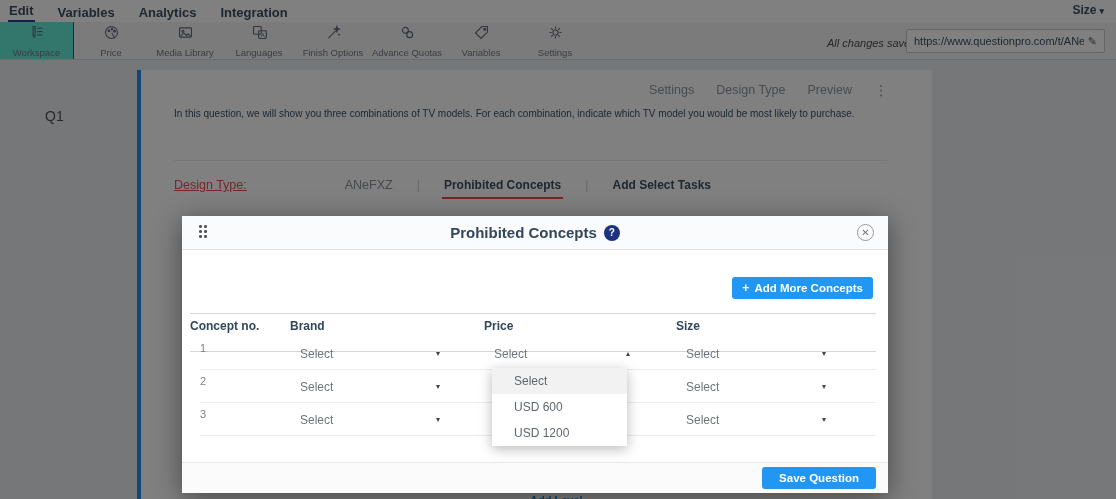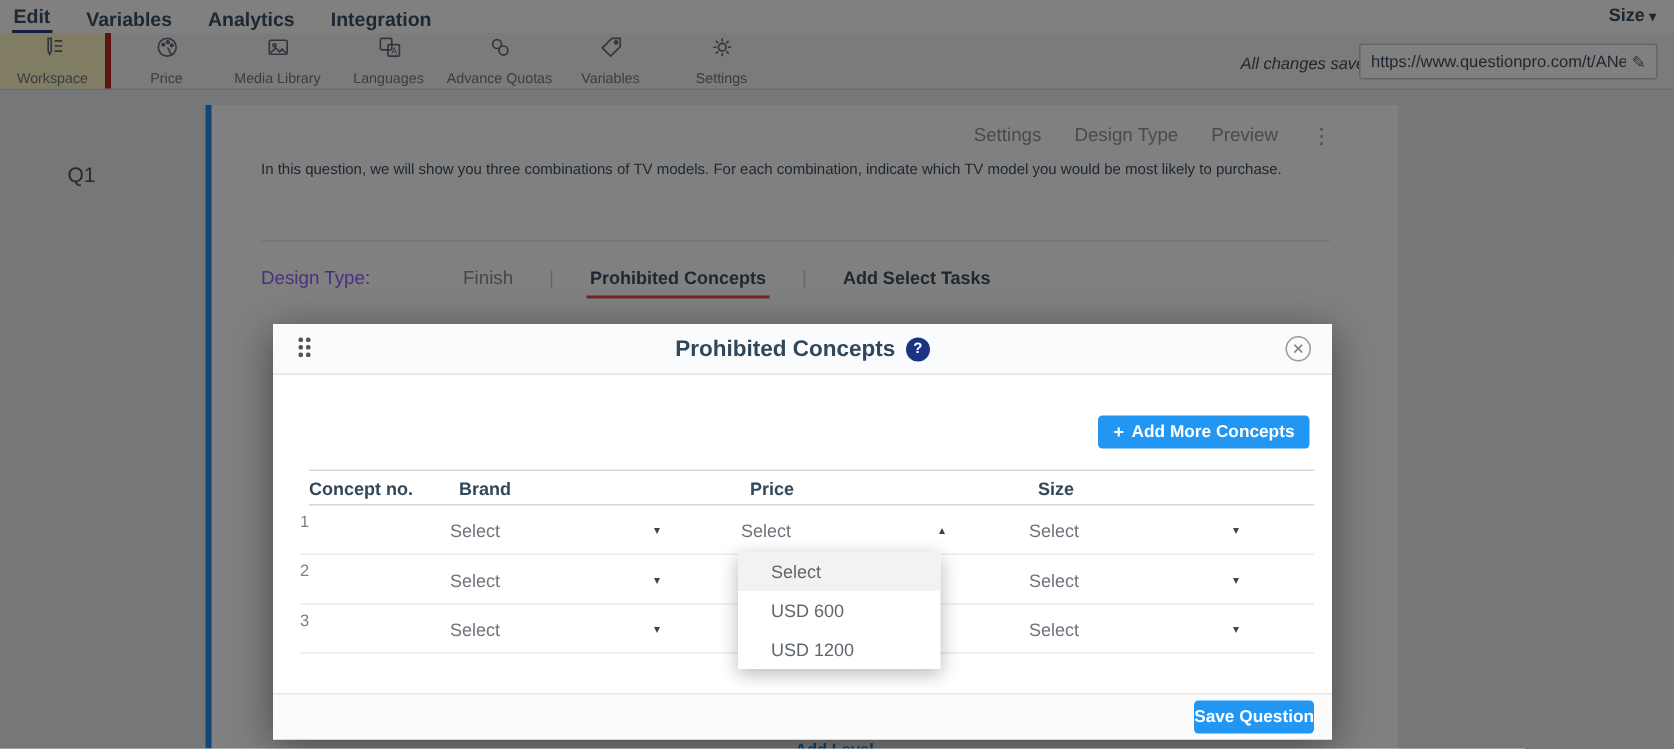--- a/index.html
+++ b/index.html
@@ -29,21 +29,21 @@
 
   
   .toolbar {
     position:absolute; top:22px; left:0; right:0; height:38px;
     background:#f4f4f4; border-bottom:1px solid #d5d5d5; display:flex;
   }
   .tool {
     width:74px; height:100%; display:flex; flex-direction:column;
     align-items:center; justify-content:center; gap:2px; color:#5a6472; cursor:pointer;
   }
-  .tool.active { background:#fef9c3; border-right:4px solid #b91c1c; }
+  .tool.active { background:#5eead4; border-right:1px solid #b91c1c; }
   .tool svg { width:17px; height:17px; stroke:#5a6472; }
   .tool .lbl { font-size:9.5px; color:#6b7380; white-space:nowrap; }
 
   .saved-status {
     position:absolute; top:37px; left:827px; font-size:11px;
     font-style:italic; color:#444; white-space:nowrap;
   }
   .urlbox {
     position:absolute; top:29px; left:906px; width:199px; height:24px;
     background:#fff; border:1px solid #c7c7c7; border-radius:2px;
@@ -69,21 +69,21 @@
   .kebab-icon { font-size:14px; color:#8a9097; cursor:pointer; }
   .q-text {
     position:absolute; left:33px; top:36px; width:712px;
     font-size:10px; color:#33475b; line-height:1.55;
   }
   .q-divider { position:absolute; left:33px; right:45px; top:90px; border-top:1px solid #ececec; }
   .dt-row {
     position:absolute; left:33px; top:105px; display:flex; align-items:center;
     font-size:12.5px; height:20px;
   }
-  .dt-label { color:#8b5cf6; margin-right:62px; }
+  .dt-label { color:#ef4444; margin-right:98px;text-decoration:underline; }
   .dt-opt { color:#848b92; cursor:pointer; position:relative; }
   .dt-opt.bold { font-weight:bold; color:#33475b; font-size:12px; }
   .dt-opt.active::after {
     content:""; position:absolute; left:-2px; right:-2px; bottom:-7px;
     height:2px; background:#e8413c;
   }
   .dt-sep { color:#c8c8c8; margin:0 24px; }
   .partial-link {
     position:absolute; left:530px; top:494px; font-size:11px; font-weight:bold;
     color:#1B87E6; z-index:1;
@@ -122,21 +122,21 @@
 
   .add-btn {
     position:absolute; top:61px; right:15px; height:22px;
     background:#2196F3; color:#fff; font-family:inherit; font-size:11.5px;
     font-weight:bold; border:none; border-radius:3px; padding:0 10px;
     display:flex; align-items:center; gap:5px; cursor:pointer;
   }
   .add-btn .plus { font-size:12px; }
 
   .tbl-header {
-    position:absolute; top:97px; left:24px; right:12px; height:24px;
+    position:absolute; top:97px; left:8px; right:12px; height:39px;
     border-top:1px solid #d6d6d6; border-bottom:1px solid #d6d6d6;
   }
   .tbl-header span {
     position:absolute; top:0; line-height:24px; font-size:12px;
     font-weight:bold; color:#33475b;
   }
   .col-concept { left:0; } .col-brand { left:100px; }
   .col-price { left:294px; } .col-size { left:486px; }
 
   .row {
@@ -162,21 +162,21 @@
   }
   .dd-item.selected { background:#f2f2f2; }
 
   .modal-footer {
     position:absolute; left:0; right:0; bottom:0; height:31px;
     background:#fbfbfb; border-top:1px solid #e8e8e8;
   }
   .save-btn {
     position:absolute; right:12px; top:4px; height:22px;
     background:#2196F3; color:#fff; font-family:inherit; font-size:11.5px;
-    font-weight:bold; border:none; border-radius:3px; padding:0 0; cursor:pointer;
+    font-weight:bold; border:none; border-radius:3px; padding:0 17px; cursor:pointer;
   }
 </style>
 </head>
 <body>
 
 <div class="menubar">
   <span class="menu-item active">Edit</span>
   <span class="menu-item">Variables</span>
   <span class="menu-item">Analytics</span>
   <span class="menu-item">Integration</span>
@@ -211,20 +211,28 @@
         </svg></span>
     <span class="lbl">Media Library</span>
   </div>
   <div class="tool">
     <span><svg viewBox="0 0 20 20" fill="none" stroke-width="1.3">
           <rect x="3" y="3" width="9" height="9" rx="1"></rect>
           <rect x="9" y="8" width="9" height="9" rx="1"></rect>
           <text x="11.5" y="15.5" font-size="7" fill="#5a6472" stroke="none" font-family="Liberation Sans">A</text>
         </svg></span>
     <span class="lbl">Languages</span>
+  </div>
+  <div class="tool">
+    <span><svg viewBox="0 0 20 20" fill="none" stroke-width="1.3">
+          <path d="M4 16.5L12.5 8"></path>
+          <path d="M14 3l.8 2.2 2.2.8-2.2.8L14 9l-.8-2.2L11 6l2.2-.8z" fill="#5a6472"></path>
+          <path d="M16.5 11.5v2M15.5 12.5h2"></path>
+        </svg></span>
+    <span class="lbl">Finish Options</span>
   </div>
   <div class="tool">
     <span><svg viewBox="0 0 20 20" fill="none" stroke-width="1.3">
           <circle cx="7.5" cy="7.5" r="3.5"></circle>
           <circle cx="12.5" cy="12.5" r="3.5"></circle>
         </svg></span>
     <span class="lbl">Advance Quotas</span>
   </div>
   <div class="tool">
     <span><svg viewBox="0 0 20 20" fill="none" stroke-width="1.3">
@@ -254,21 +262,21 @@
   <div class="q-actions">
     <span class="action">Settings</span>
     <span class="action">Design Type</span>
     <span class="action">Preview</span>
     <span class="kebab-icon">⋮</span>
   </div>
   <div class="q-text">In this question, we will show you three combinations of TV models. For each combination, indicate which TV model you would be most likely to purchase.</div>
   <div class="q-divider"></div>
   <div class="dt-row">
     <span class="dt-label">Design Type:</span>
-    <span class="dt-opt">Finish</span>
+    <span class="dt-opt">ANeFXZ</span>
     <span class="dt-sep">|</span>
     <span class="dt-opt bold active">Prohibited Concepts</span>
     <span class="dt-sep">|</span>
     <span class="dt-opt bold">Add Select Tasks</span>
   </div>
 </div>
 
 <div class="partial-link">Add Level</div>
 
 <div class="overlay"></div>

